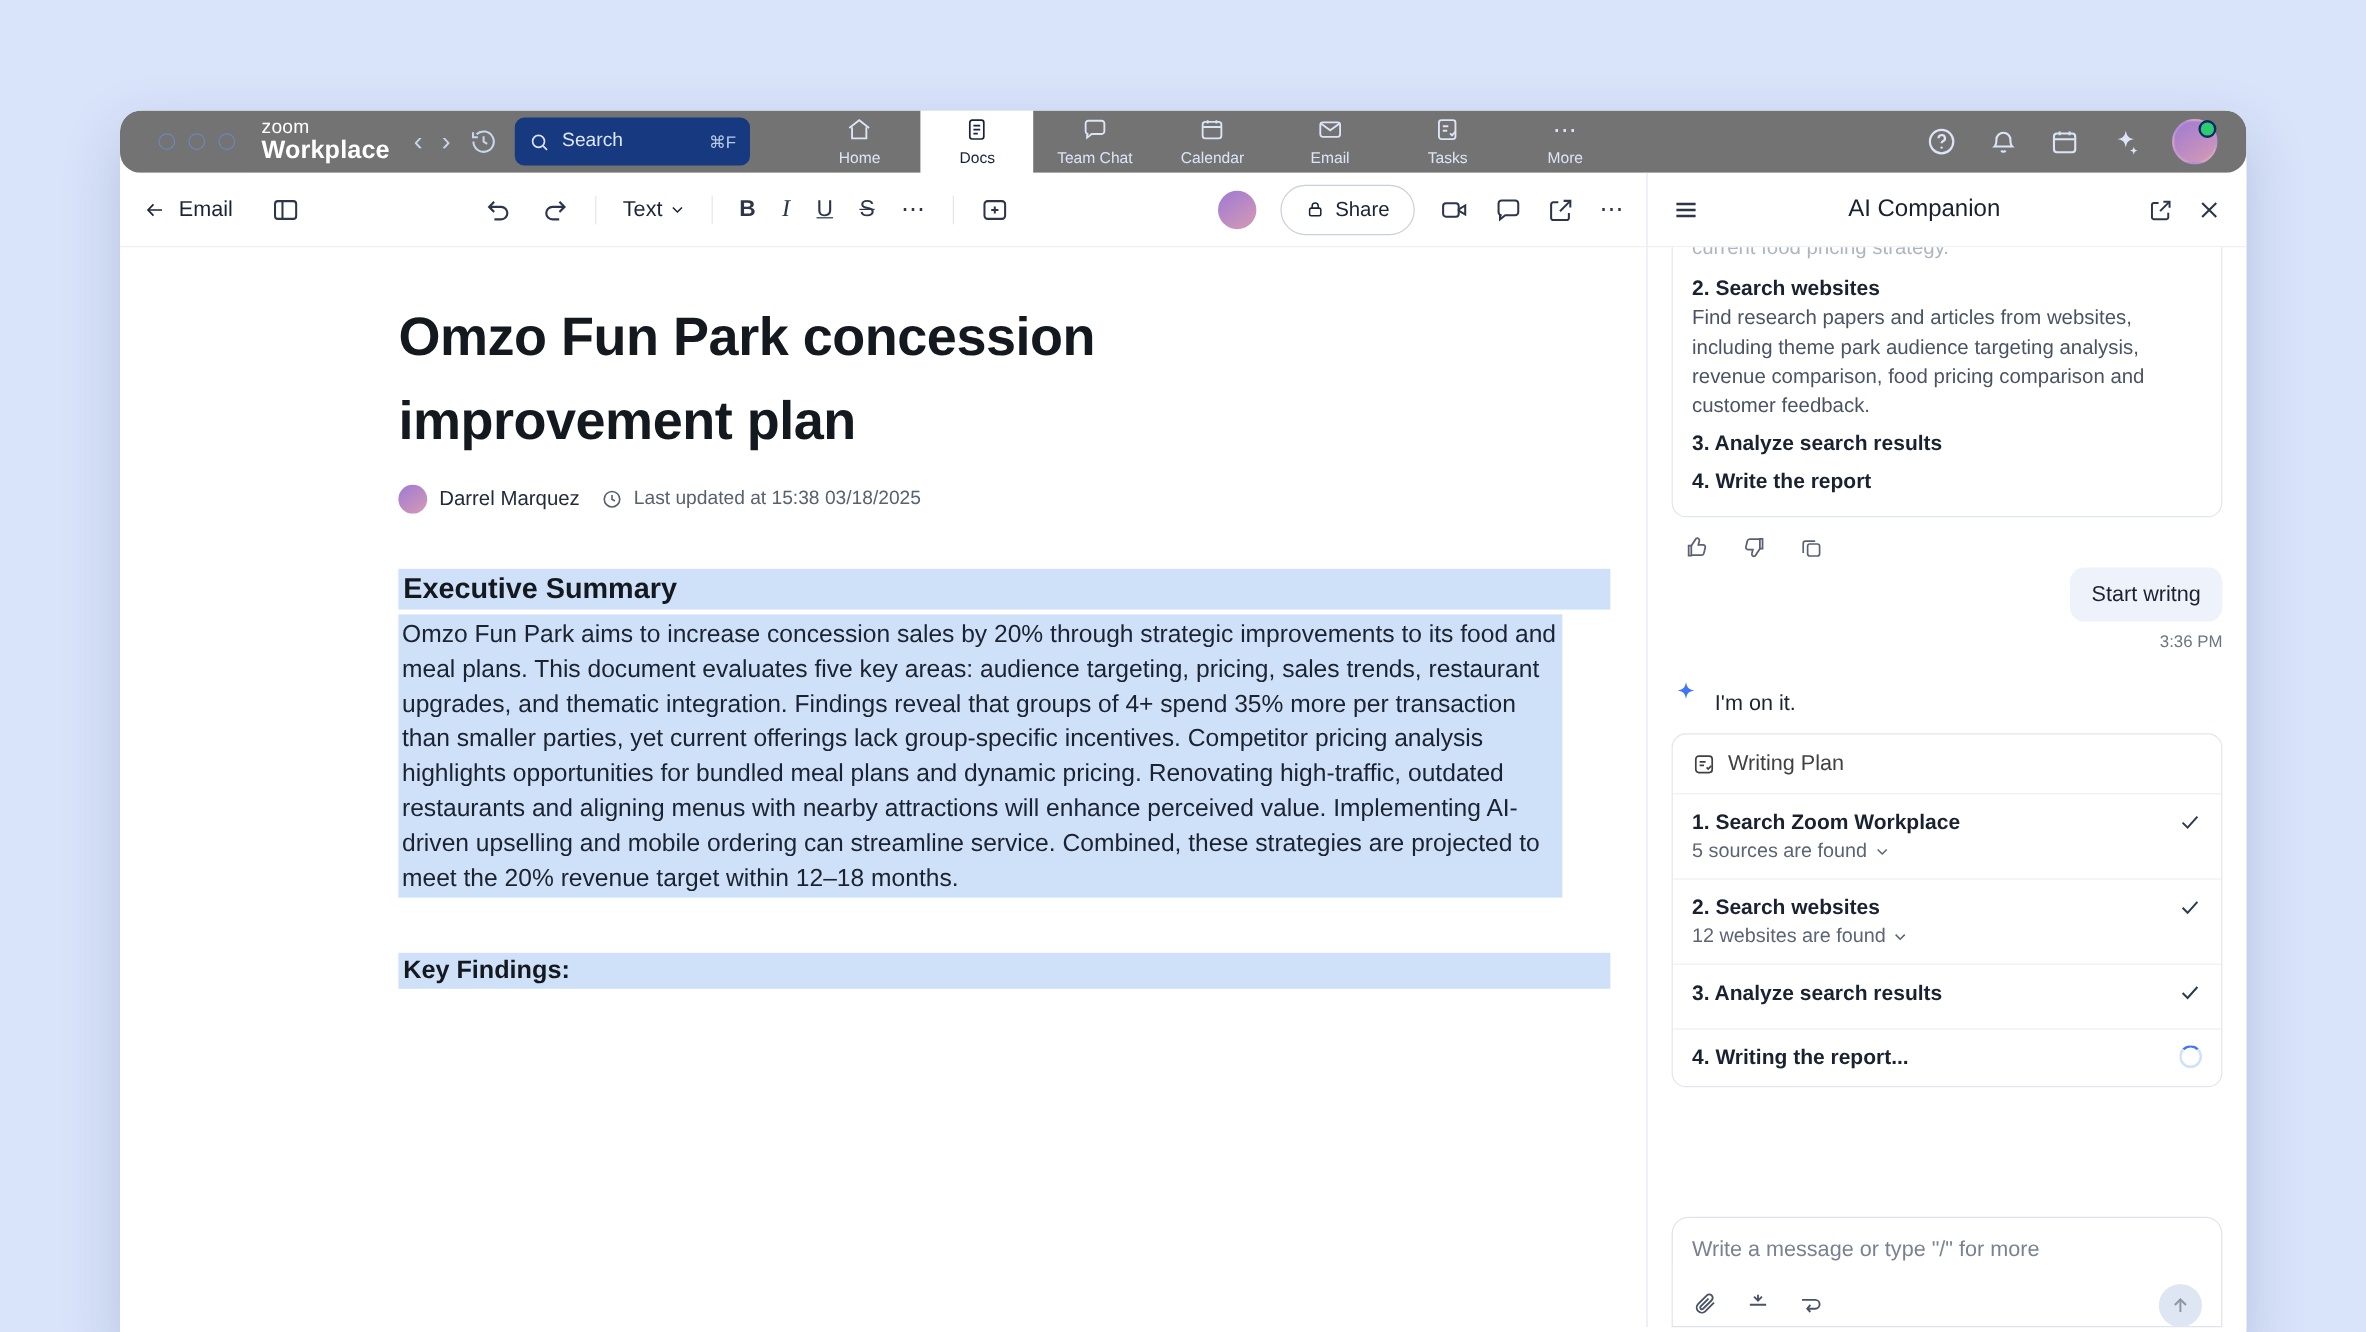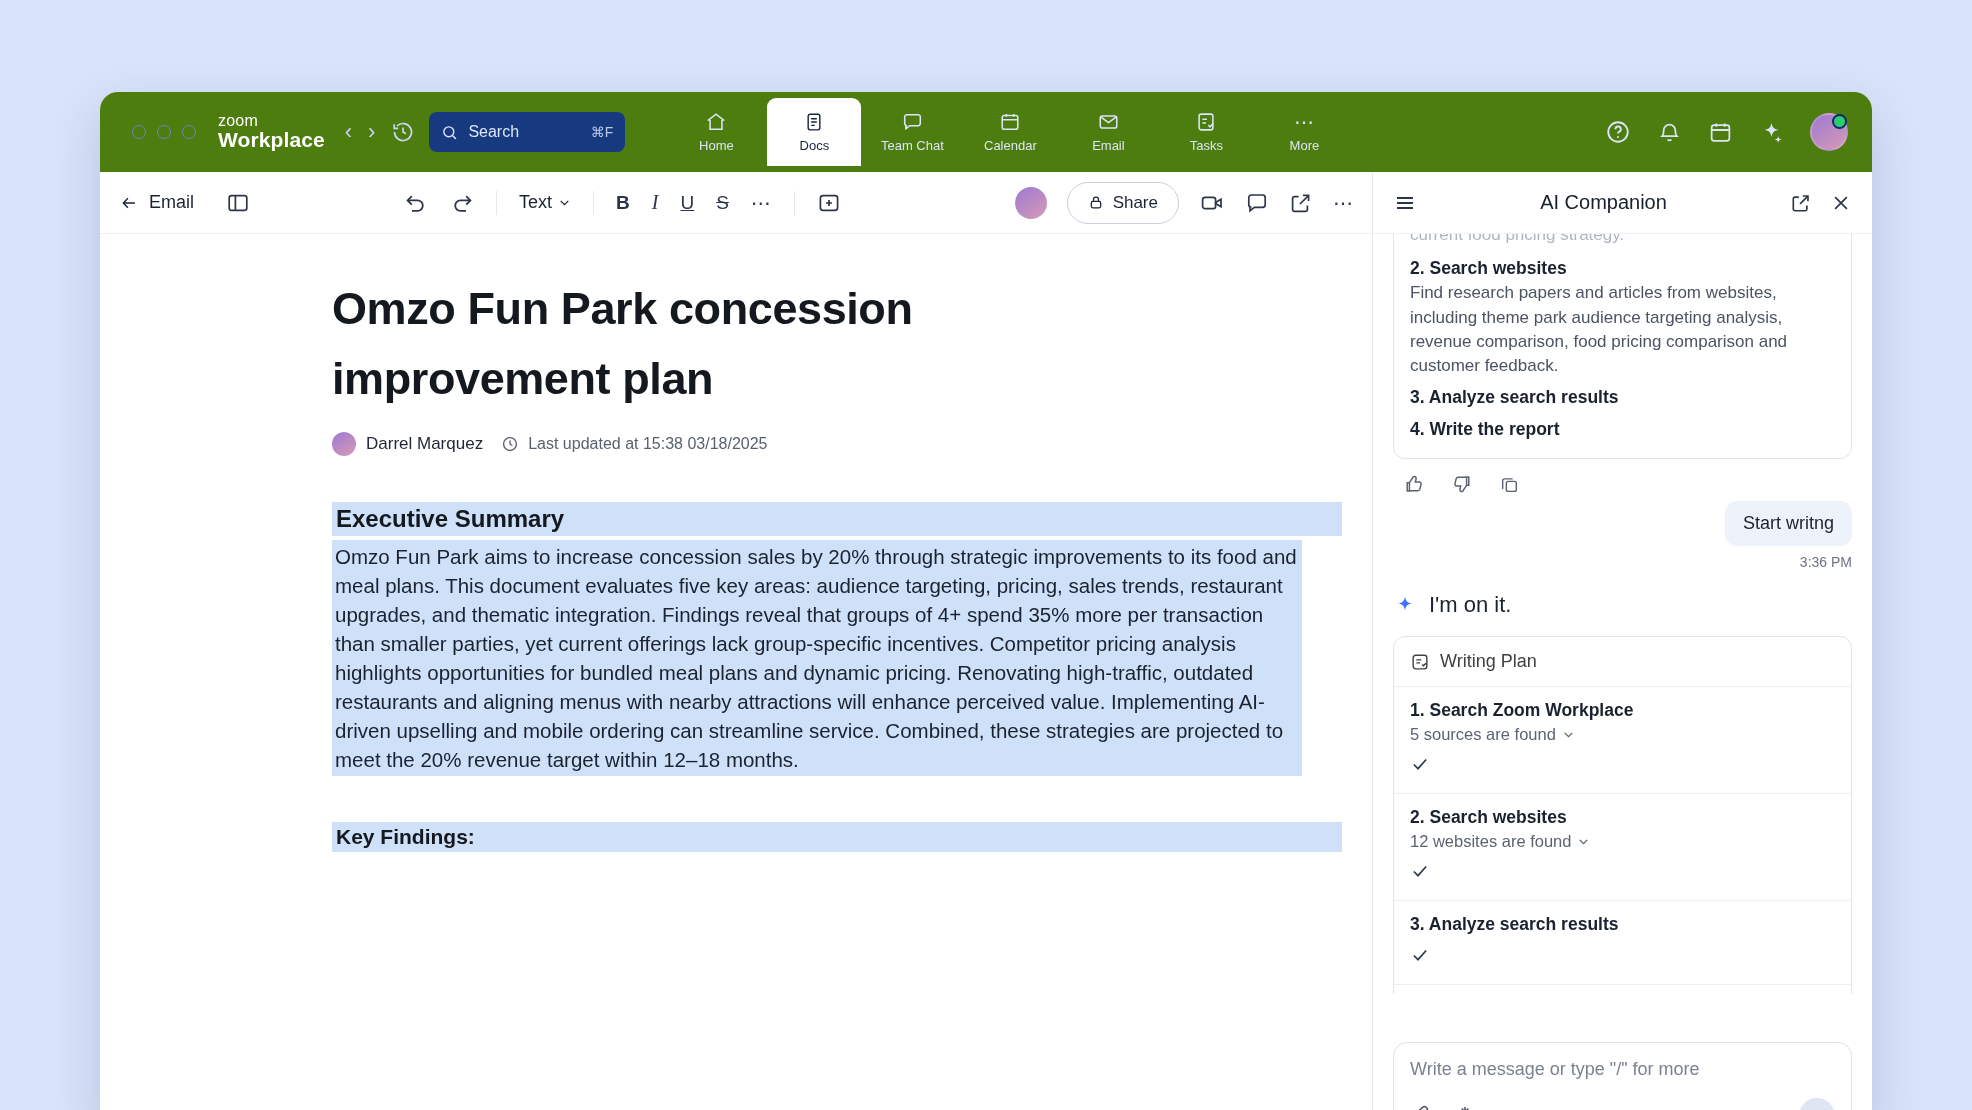--- a/index.html
+++ b/index.html
@@ -16,25 +16,26 @@
     width: 1772px; height: 1030px;
     background: #ffffff;
     border-radius: 18px 18px 0 0;
     box-shadow: 0 18px 50px rgba(20,40,90,0.18);
     overflow: hidden;
   }
 
   
   .titlebar {
     position: relative;
-    height: 80px;
-    background: #4d7c0f;
+    height: 52px;
+    background: #737373;
     display: flex;
     align-items: center;
     padding: 0 18px;
+    border-radius: 17px;
   }
   .traffic { display: flex; gap: 11px; margin-left: 14px; margin-right: 22px; }
   .traffic i {
     width: 14px; height: 14px; border-radius: 50%;
     border: 1.6px solid #6d86bb; display: block;
   }
   .brand { color: #fff; line-height: 1.05; margin-right: 16px; }
   .brand .b1 { font-size: 16px; font-weight: 400; letter-spacing: .2px; }
   .brand .b2 { font-size: 21px; font-weight: 700; letter-spacing: .1px; }
   .navarrows { display: flex; gap: 16px; align-items: center; margin: 0 10px 0 4px; }
@@ -148,30 +149,30 @@
   .react-row { display: flex; gap: 26px; padding: 14px 6px 6px 10px; color: #596173; }
   .react-row span { cursor: pointer; display: flex; align-items: center; }
   .user-msg {
     margin-left: auto; width: max-content;
     background: #eef2fa; border-radius: 12px;
     padding: 12px 18px; font-size: 18px; color: #1b2230;
   }
   .msg-time { text-align: right; font-size: 14px; color: #6c7483; margin-top: 8px; }
   .assist-row { display: flex; gap: 12px; align-items: flex-start; margin-top: 22px; }
   .spark { color: #3f76f6; font-size: 22px; line-height: 1; margin-top: 2px; }
-  .assist-text { font-size: 22px; color: #1b2230; }
+  .assist-text { font-size: 18px; color: #1b2230; margin-top: 12px; }
   .writing-plan { margin-top: 14px; border: 1px solid #e1e5ec; border-radius: 12px; overflow: hidden; }
   .wp-head {
     display: flex; align-items: center; gap: 10px;
     padding: 14px 16px; font-size: 18px; color: #404040;
     border-bottom: 1px solid #eceff4;
   }
   .wp-row {
     display: flex; align-items: flex-start; gap: 10px;
-    padding: 13px 16px; border-bottom: 1px solid #eceff4; flex-direction: column;
+    padding: 13px 16px; border-bottom: 1px solid #eceff4;
   }
   .wp-row:last-child { border-bottom: none; }
   .wp-main { flex: 1; }
   .wp-title { font-size: 17.5px; font-weight: 700; color: #1a2230; }
   .wp-sub { font-size: 16.5px; color: #5b6472; margin-top: 4px; display: flex; align-items: center; gap: 6px; }
   .check { color: #2d3a4f; font-size: 19px; line-height: 1.2; }
   .spinner {
     width: 19px; height: 19px; border-radius: 50%;
     border: 2.5px solid #cfe0f9; border-top-color: #3f76f6;
     display: inline-block;

